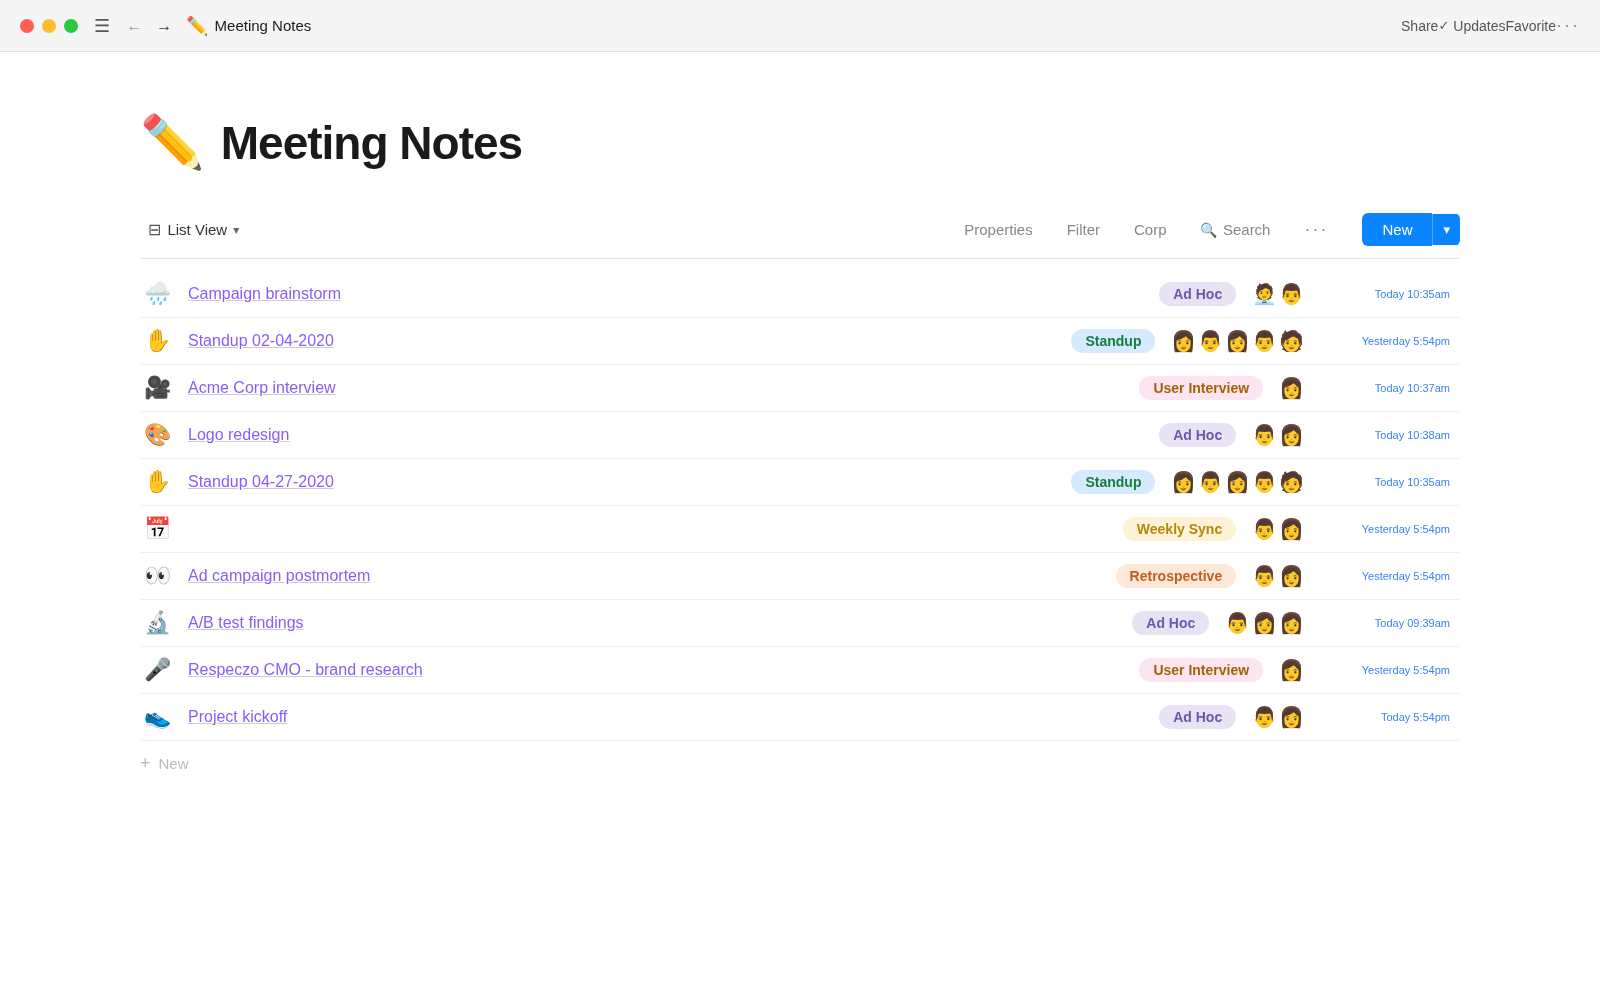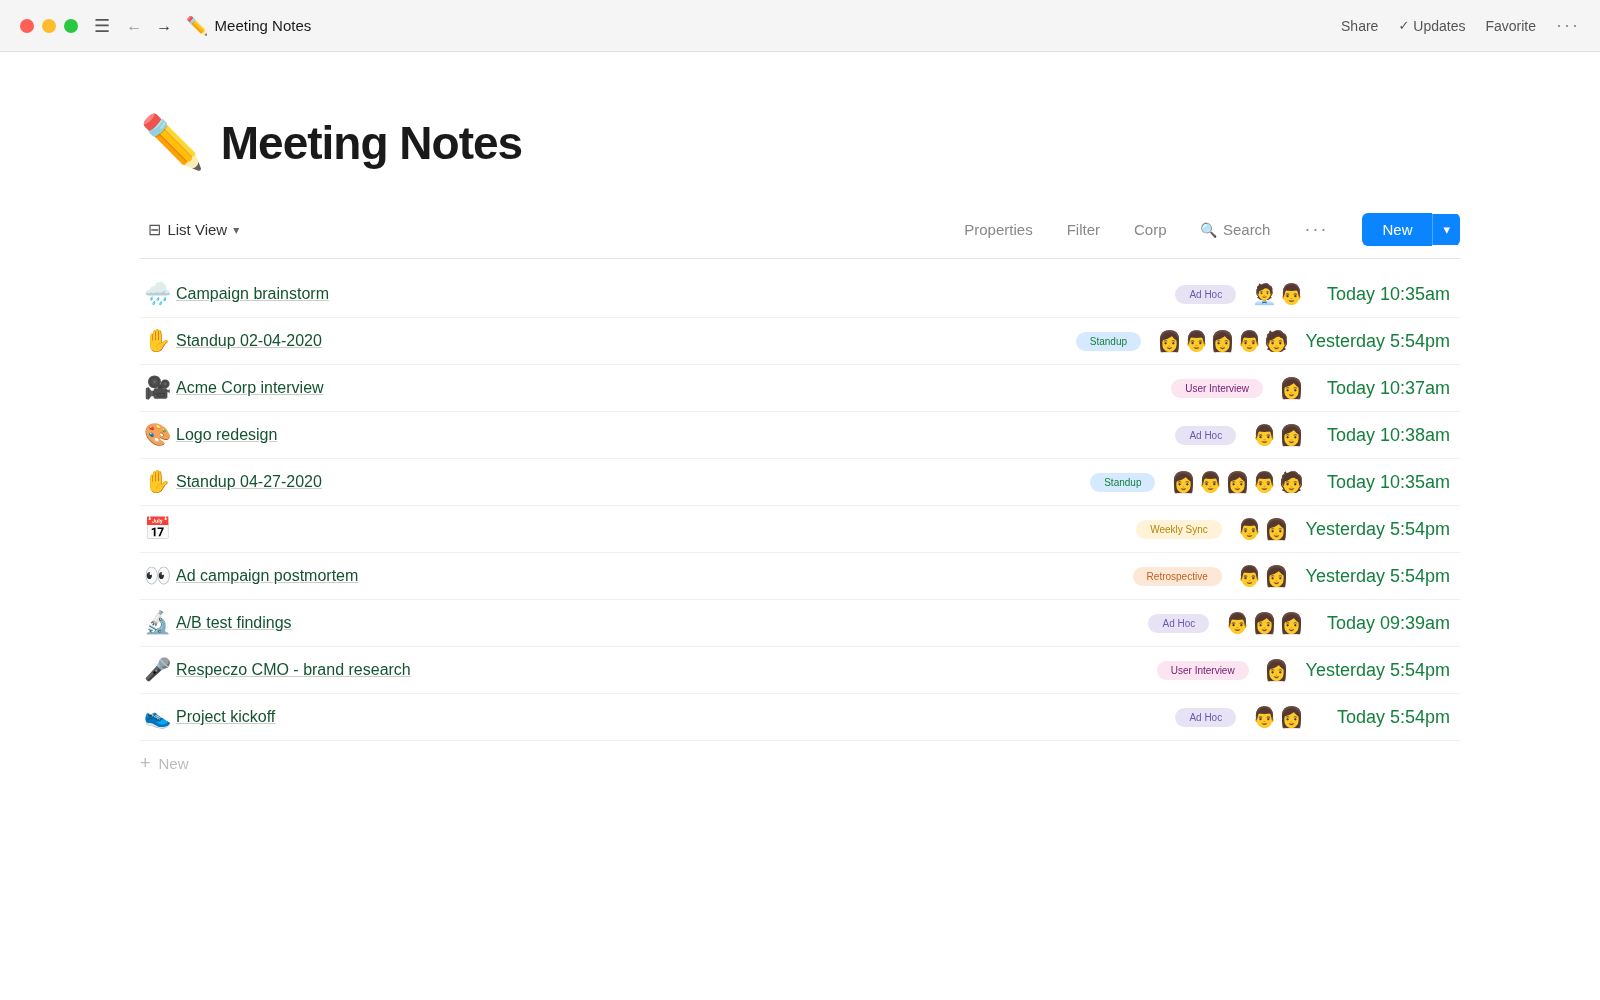--- a/index.html
+++ b/index.html
@@ -63,21 +63,20 @@
       font-size: 15px;
       font-weight: 500;
       color: #1a1a1a;
     }
 
     .titlebar-actions {
       position: absolute;
       right: 20px;
       display: flex;
       align-items: center;
-      gap: 20px;
     }
     .titlebar-btn {
       font-size: 14px;
       color: #555;
       cursor: pointer;
       display: flex;
       align-items: center;
       gap: 4px;
       background: none;
       border: none;
@@ -193,54 +192,54 @@
     }
 
     .row-emoji {
       font-size: 22px;
       width: 36px;
       flex-shrink: 0;
       text-align: center;
     }
     .row-title {
       font-size: 16px;
-      color: #14532d;
+      color: #8b5cf6;
       text-decoration: underline;
       text-decoration-color: #ccc;
       flex: 1;
-      margin-left: 0;
+      margin-left: 12px;
     }
     .row-meta {
       display: flex;
       align-items: center;
       gap: 16px;
       margin-left: auto;
       padding-right: 10px;
     }
     .tag {
       padding: 4px 14px;
       border-radius: 12px;
-      font-size: 10px;
-      font-weight: 400;
+      font-size: 14px;
+      font-weight: 700;
       white-space: nowrap;
     }
     .tag-adhoc { background: #e8e2f5; color: #6b5aad; }
     .tag-standup { background: #d6eaff; color: #15803d; }
-    .tag-user-interview { background: #fce4f0; color: #701a75; }
+    .tag-user-interview { background: #fce4f0; color: #a16207; }
     .tag-weekly-sync { background: #fef3d6; color: #b5860d; }
     .tag-retrospective { background: #fde8d8; color: #c06020; margin-left: 36px; }
 
     .avatars {
       display: flex;
       gap: 2px;
       font-size: 22px;
     }
     .timestamp {
-      font-size: 18px;
-      color: #15803d;
+      font-size: 11px;
+      color: #3b82f6;
       white-space: nowrap;
       min-width: 130px;
       text-align: right;
     }
 
     
     .add-row {
       display: flex;
       align-items: center;
       gap: 8px;

